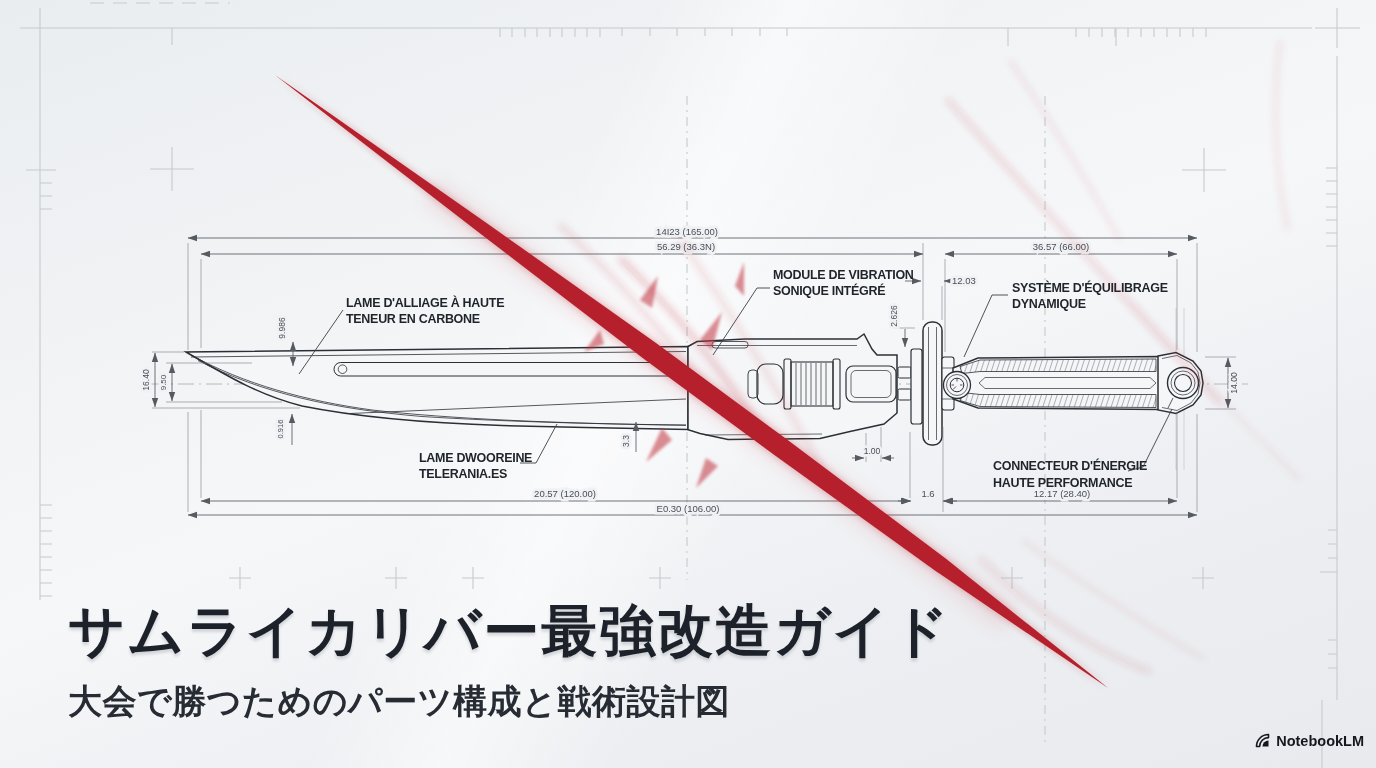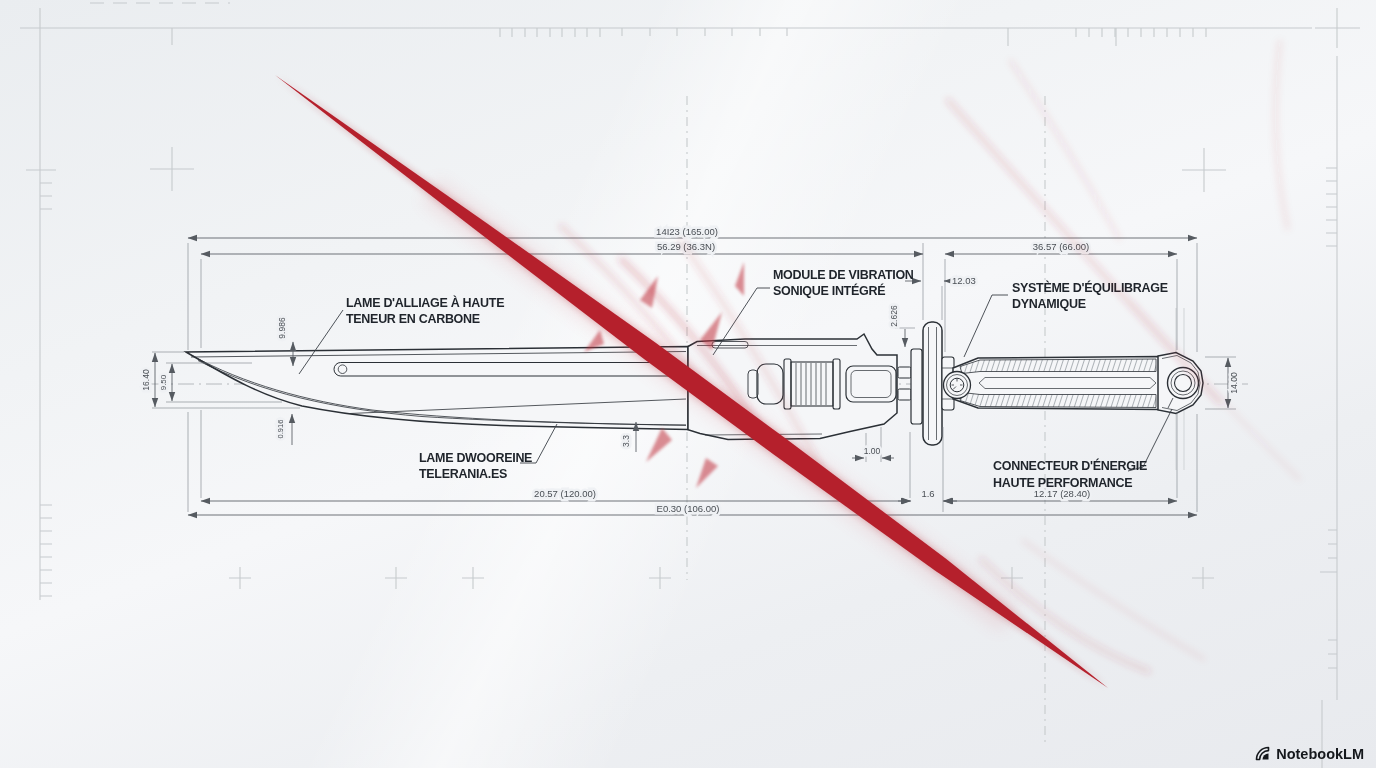--- a/index.html
+++ b/index.html
@@ -19,21 +19,21 @@
     text-shadow:0 3px 3px rgba(40,45,60,0.16);
     white-space:nowrap;
   }
   .title-sub{
     margin-top:9px;
     font-size:34px;font-weight:600;letter-spacing:0.5px;color:#272c34;
     font-family:"Liberation Serif","DejaVu Serif", serif;
     white-space:nowrap;
   }
   .brand{
-    position:absolute;right:12px;bottom:6px;z-index:7;
+    position:absolute;right:12px;bottom:19px;z-index:7;
     display:flex;align-items:center;gap:5px;
     color:#15181c;font-size:14.5px;font-weight:600;
   }
   .brand svg{position:static;}
 </style>
 </head>
 <body>
 
 <div class="stage">
 
@@ -271,20 +271,24 @@
       <path d="M735,286 L744,262 L744,296 Z"></path>
       <path d="M662,428 L646,462 L672,440 Z"></path>
       <path d="M706,458 L696,488 L718,466 Z"></path>
       <path d="M600,330 L584,352 L604,344 Z"></path>
     </g>
     <path filter="url(#b4)" opacity="0.35" fill="#b5202c" d="M275,75 L486.5,223 L656,343 L785,438 L945.7,558.6 L1108,688 L936.3,571.4 L773,454 L644,359 L479.5,233 Z"></path>
     <path fill="#b5202c" d="M275,75 L486.5,223 L656,343 L785,438 L945.7,558.6 L1108,688 L936.3,571.4 L773,454 L644,359 L479.5,233 Z"></path>
   </g>
 </svg>
 
+<div class="title-block">
+  <div class="title-main">サムライカリバー最強改造ガイド</div>
+  <div class="title-sub">大会で勝つためのパーツ構成と戦術設計図</div>
+</div>
 
 <div class="brand">
   <svg width="16" height="16" viewBox="0 0 16 16">
     <path d="M1.5,13.5 A12,12 0 0 1 13.5,1.5 L13.5,4.6 A8.9,8.9 0 0 0 4.6,13.5 Z" fill="none" stroke="#15181c" stroke-width="1.6" stroke-linejoin="round"></path>
     <path d="M7.5,13.5 A6,6 0 0 1 13.5,7.5 L13.5,13.5 Z" fill="#15181c"></path>
   </svg>
   <span>NotebookLM</span>
 </div>
 
 </div>

